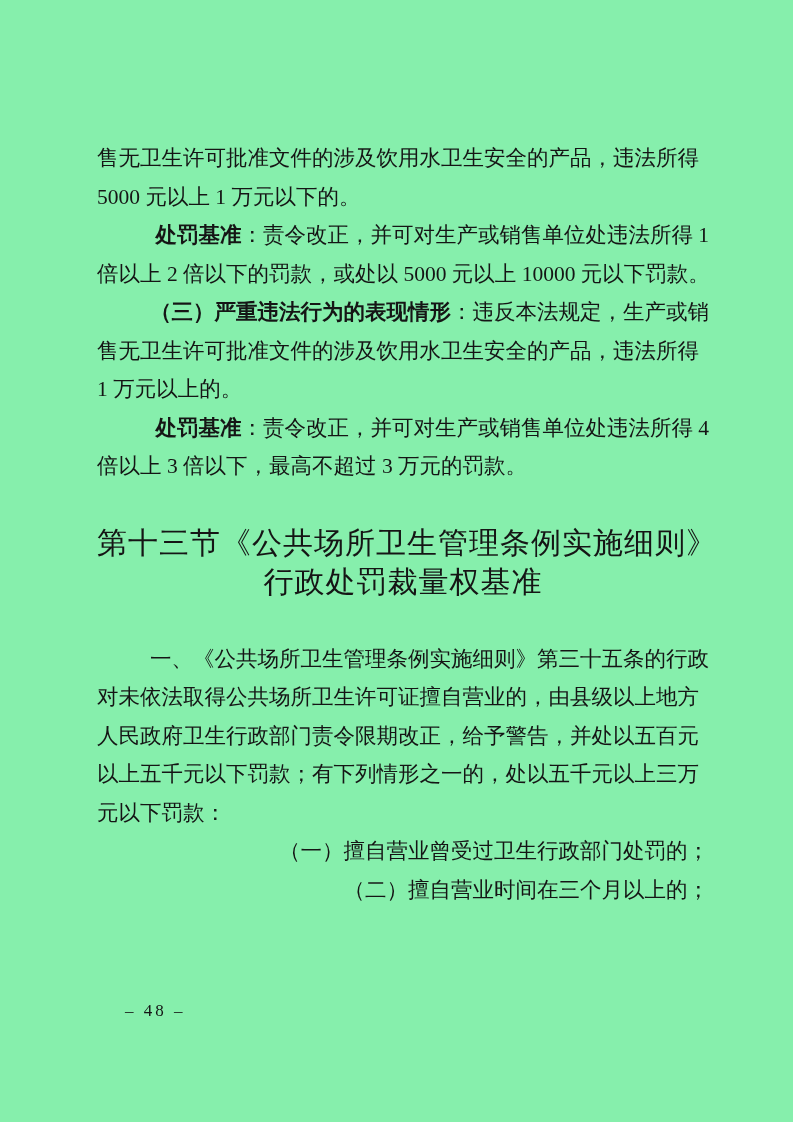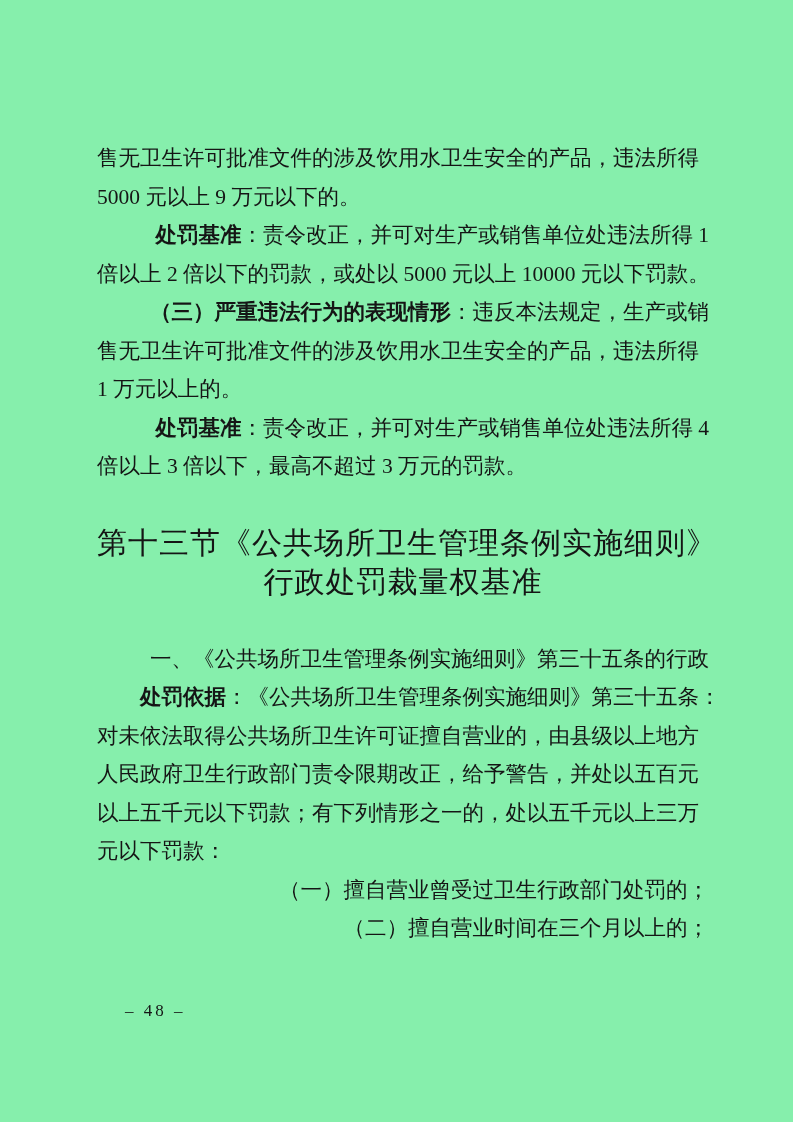--- a/index.html
+++ b/index.html
@@ -57,34 +57,33 @@
     color: #151515;
     margin-left: 28px;
   }
 </style>
 </head>
 <body>
 
 <div class="page">
   <div class="content">
       <div class="line song"><span class="run">售无卫生许可批准文件的涉及饮用水卫生安全的产品，违法所得</span></div>
-      <div class="line song"><span class="run">5000 元以上 9 万元以下的。</span></div>
+      <div class="line song"><span class="run">5000 元以上 1 万元以下的。</span></div>
       <div class="line song indent"><span class="run b">处罚基准</span><span class="run">：责令改正，并可对生产或销售单位处违法所得 1</span></div>
       <div class="line song"><span class="run">倍以上 2 倍以下的罚款，或处以 5000 元以上 10000 元以下罚款。</span></div>
       <div class="line song indent"><span class="run b">（三）严重违法行为的表现情形</span><span class="run">：违反本法规定，生产或销</span></div>
       <div class="line song"><span class="run">售无卫生许可批准文件的涉及饮用水卫生安全的产品，违法所得</span></div>
       <div class="line song"><span class="run">1 万元以上的。</span></div>
       <div class="line song indent"><span class="run b">处罚基准</span><span class="run">：责令改正，并可对生产或销售单位处违法所得 4</span></div>
       <div class="line song"><span class="run">倍以上 3 倍以下，最高不超过 3 万元的罚款。</span></div>
       <div class="line blank"></div>
       <div class="line heading center"><span class="run">第十三节《公共场所卫生管理条例实施细则》</span></div>
       <div class="line heading center"><span class="run">行政处罚裁量权基准</span></div>
       <div class="line blank"></div>
       <div class="line kai indent"><span class="run">一、《公共场所卫生管理条例实施细则》第三十五条的行政</span></div>
-      <div class="line kai indent"><span class="run b">处罚依据</span><span class="run">：《公共场所卫生管理条例实施细则》第三十五条：</span></div>
       <div class="line kai"><span class="run">对未依法取得公共场所卫生许可证擅自营业的，由县级以上地方</span></div>
       <div class="line kai"><span class="run">人民政府卫生行政部门责令限期改正，给予警告，并处以五百元</span></div>
       <div class="line kai"><span class="run">以上五千元以下罚款；有下列情形之一的，处以五千元以上三万</span></div>
       <div class="line kai"><span class="run">元以下罚款：</span></div>
       <div class="line kai indent"><span class="run">（一）擅自营业曾受过卫生行政部门处罚的；</span></div>
       <div class="line kai indent"><span class="run">（二）擅自营业时间在三个月以上的；</span></div>
     </div>
   <div class="page-number">– 48 –</div>
 </div>
 

